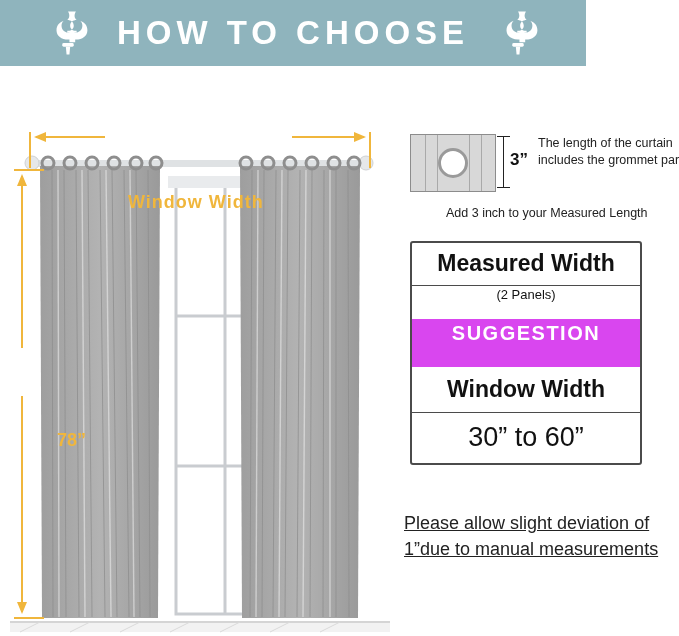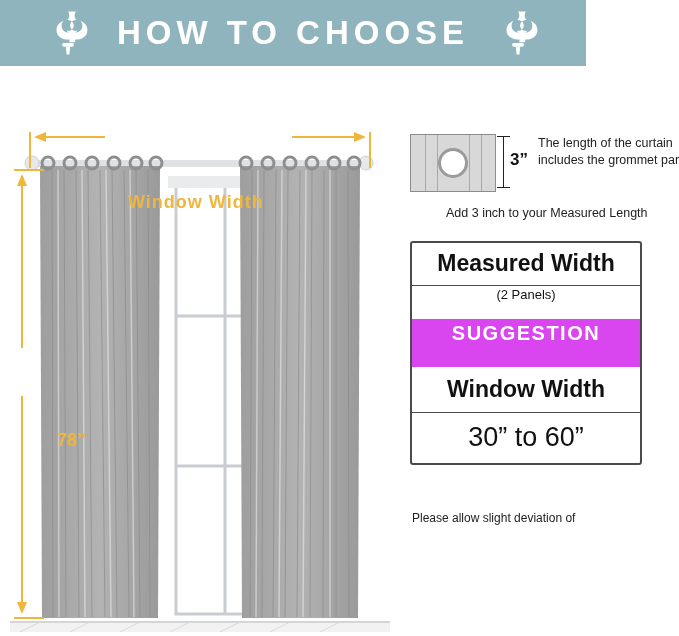--- a/index.html
+++ b/index.html
@@ -218,26 +218,27 @@
     border-bottom: 1px solid #4b4b4b;
   }
   .t-range {
     font-size: 27px;
     padding-top: 9px;
     padding-bottom: 10px;
   }
 
   .disclaimer {
     position: absolute;
-    left: 8px;
+    left: 0px;
     top: 444px;
     width: 262px;
-    font-size: 12px;
+    font-size: 18px;
     line-height: 1.45;
     color: #222;
+    text-decoration: underline;
   }
 </style>
 </head>
 <body>
 
 <div class="page">
 
   <div class="banner">
     <svg class="fleur" viewBox="0 0 64 64">
       <path fill="#ffffff" d="M32 2c3 5 2 9-1 12 5 0 9 3 9 8 0 4-3 7-8 7h-1v3h9c7 0 12-4 12-10 0-3-1-5-3-7 6 2 10 7 10 13 0 8-7 13-16 13H42v4h-8v-4h-2c-9 0-16-5-16-13 0-6 4-11 10-13-2 2-3 4-3 7 0 6 5 10 12 10h9v-3h-1c-5 0-8-3-8-7 0-5 4-8 9-8-3-3-4-7-1-12z"></path>
@@ -391,16 +392,17 @@
     <div class="table">
       <div class="t-row t-title">Measured Width</div>
       <div class="t-row t-sub">(2 Panels)</div>
       <div class="t-row t-banner">SUGGESTION</div>
       <div class="t-row t-title2">Window Width</div>
       <div class="t-row t-range">30” to 60”</div>
     </div>
 
     <div class="disclaimer">
       <div>Please allow slight deviation of</div>
+      <div>1”due to manual measurements</div>
     </div>
 
   </div>
 </div>
 
 </body></html>

